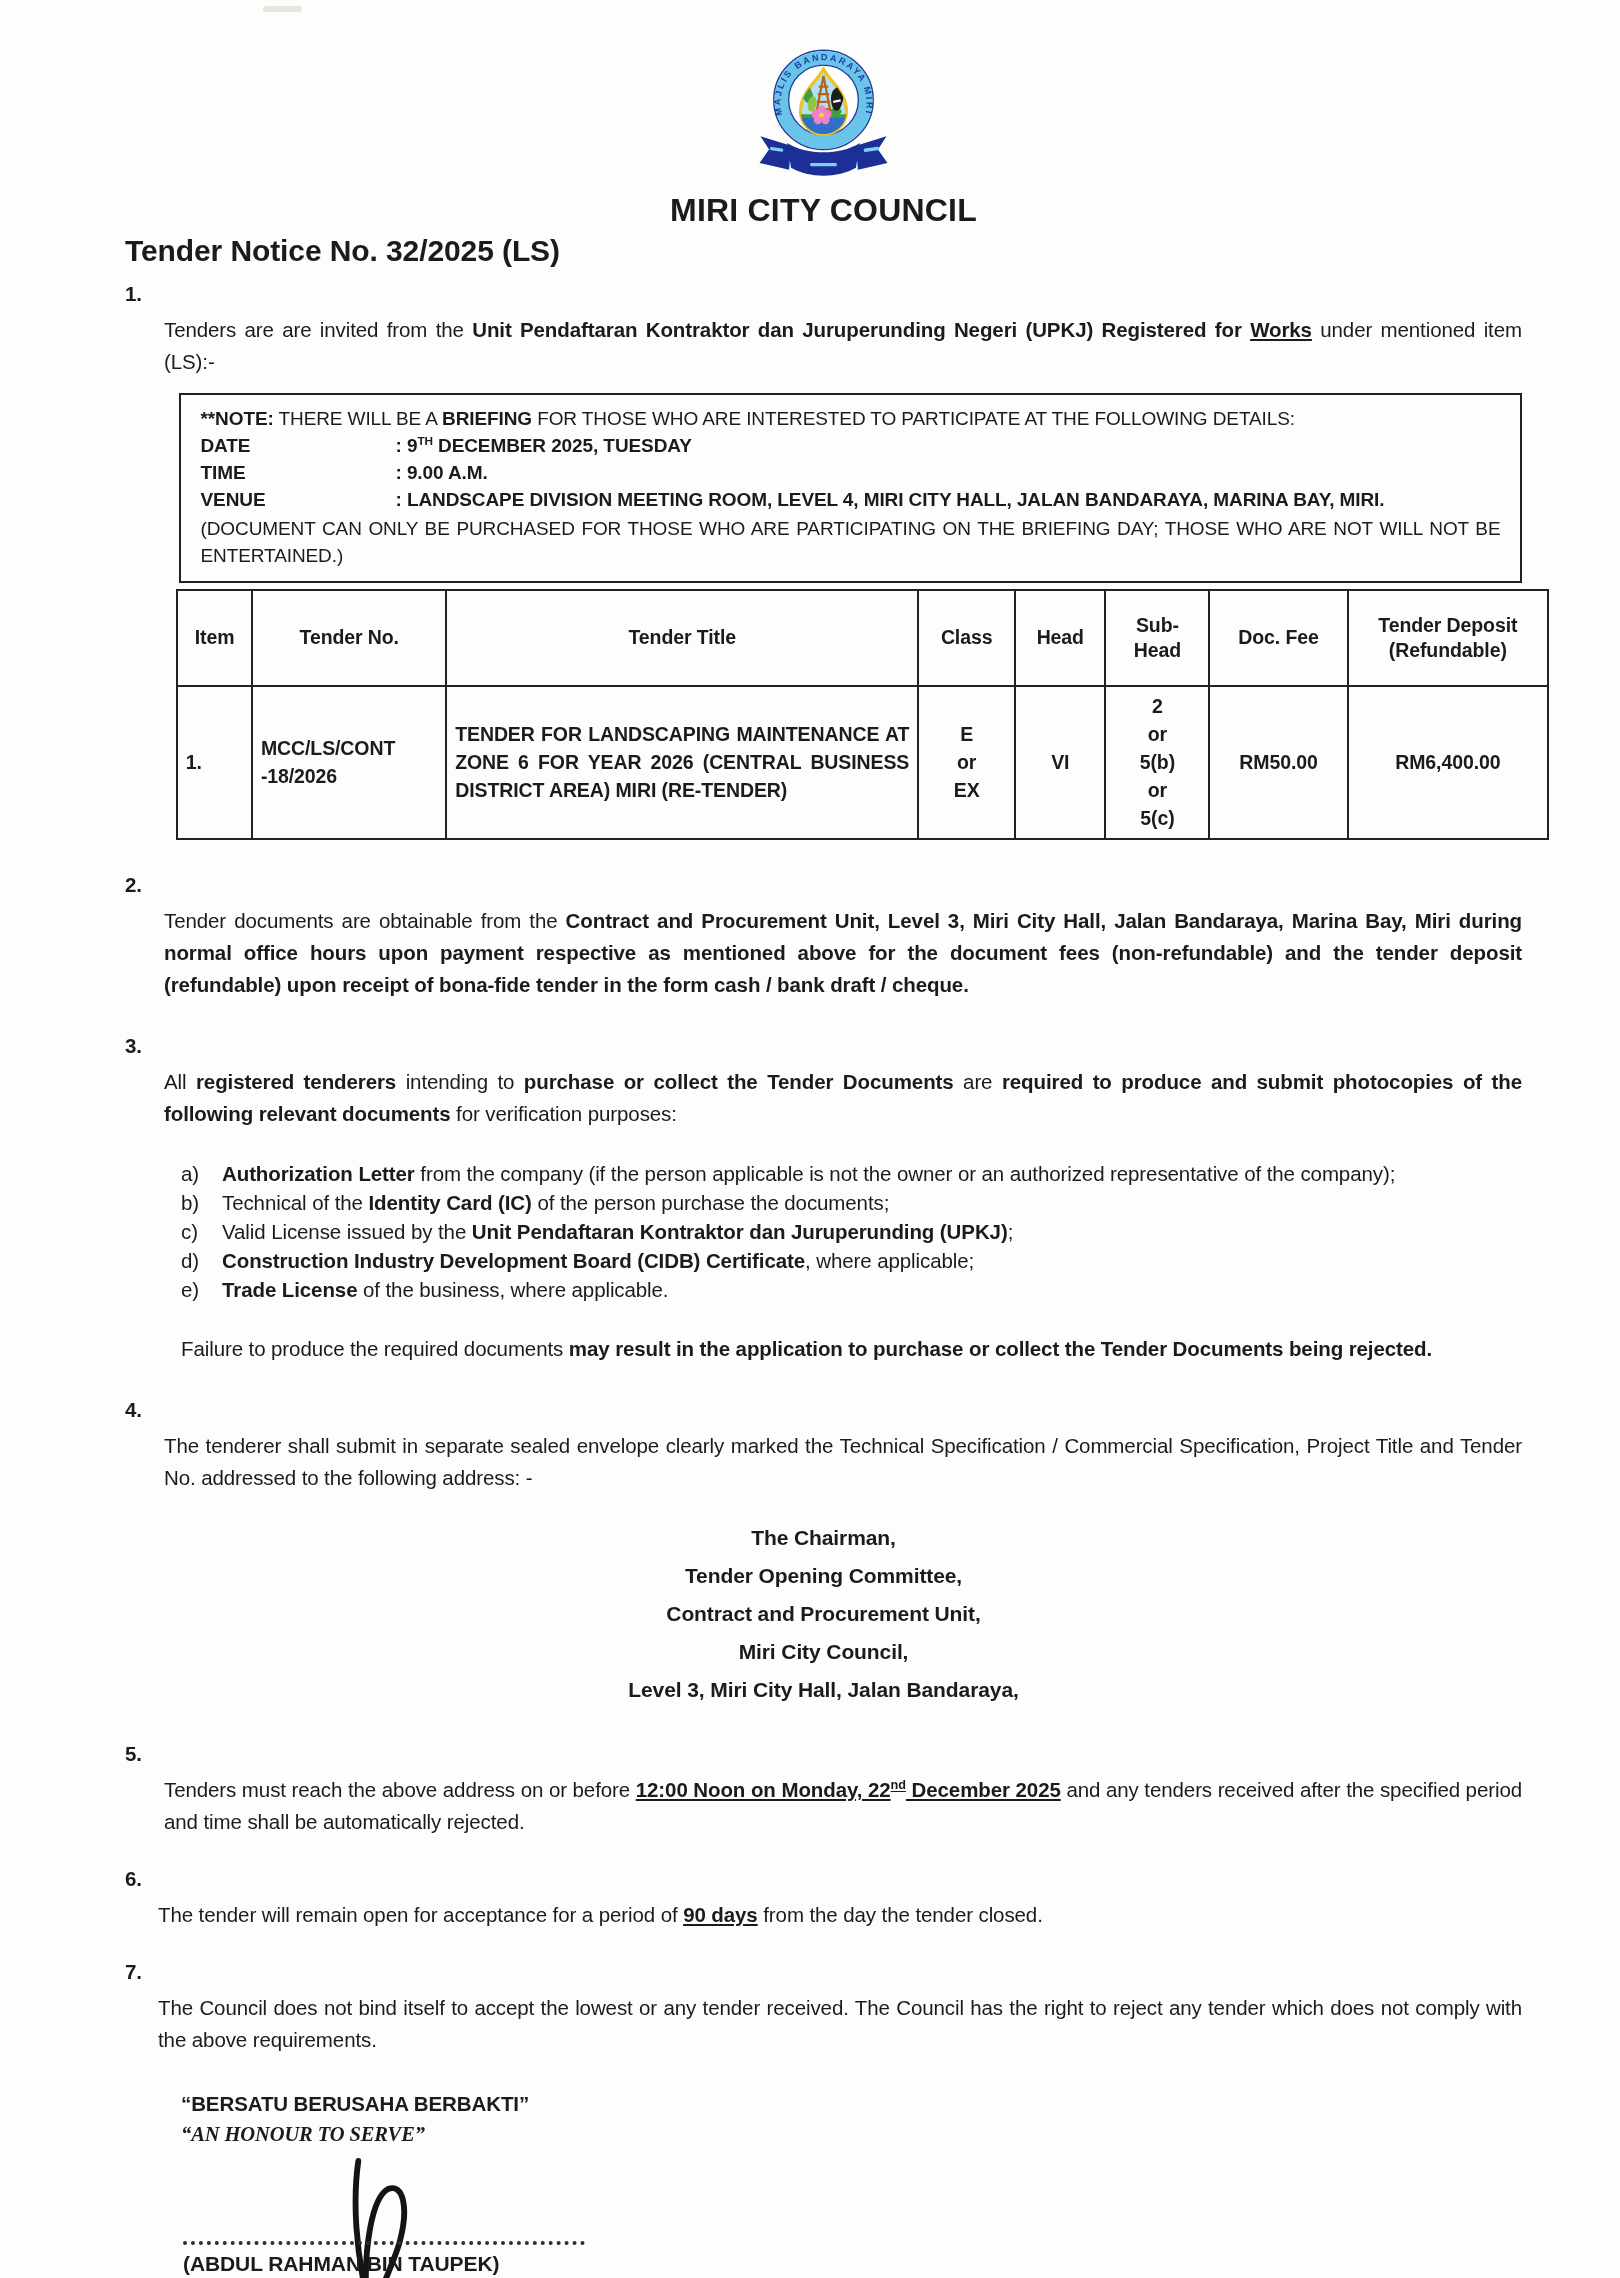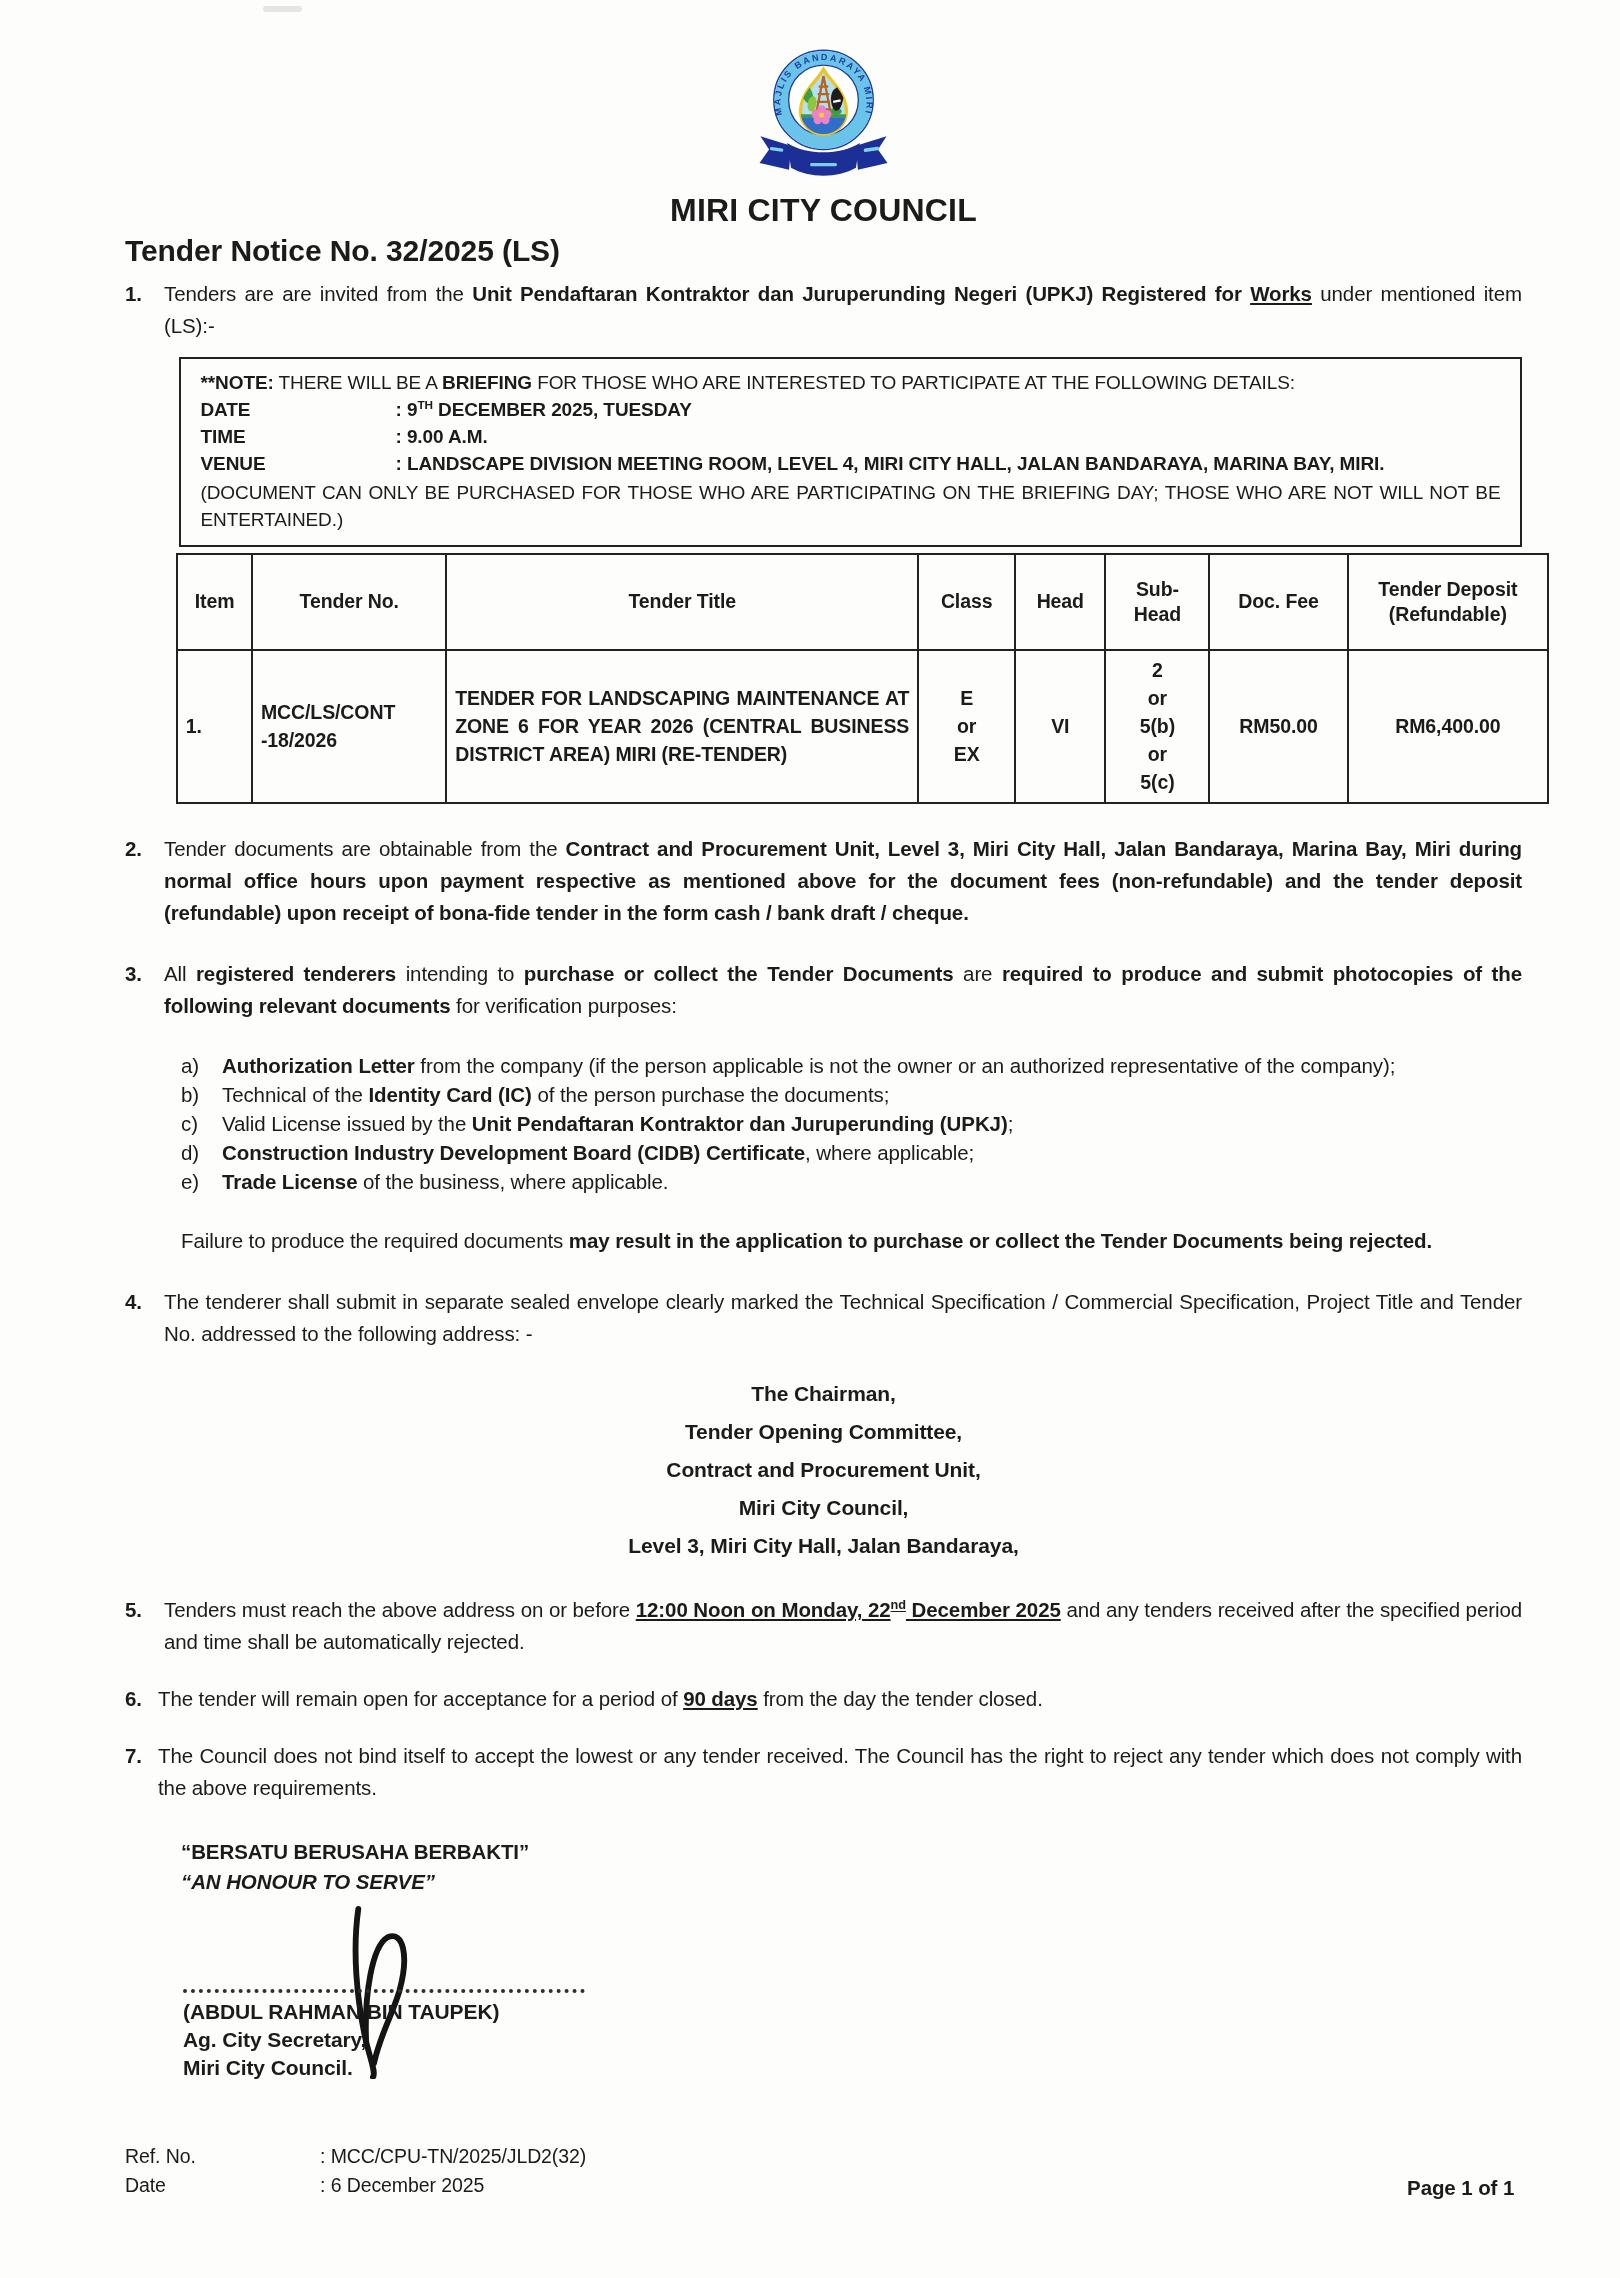--- a/index.html
+++ b/index.html
@@ -10,31 +10,31 @@
     background:#fdfdfc;
     font-family:"Liberation Sans","DejaVu Sans",sans-serif;
     color:#1b1b1b;
     box-sizing:border-box;
     padding:33px 99px 0 125px;
     letter-spacing:-0.1px;
     overflow:hidden;
   }
   .b{font-weight:bold;}
   .u{text-decoration:underline;}
-  .i{font-style:italic;}
+  .i{font-style:italic;font-family:Liberation Serif, serif;}
   sup{font-size:0.62em;line-height:0;}
   
   .logo-wrap{text-align:center;}
   .logo-wrap svg{width:191px;height:153px;}
   .council-name{text-align:center;font-weight:bold;font-size:32px;margin-top:2px;letter-spacing:0.2px;}
   .notice-no{font-weight:bold;font-size:30px;margin-top:4.9px;}
   
   .para{display:flex;font-size:20.5px;line-height:32px;margin-top:29px;}
   .para .num{flex:none;width:39px;font-weight:bold;}
-  .para .ptext{flex:1;text-align:justify;}
+  .para .ptext{flex:1;text-align:justify;margin-top:36px;}
   .para.tight{margin-top:25px;}
   .p1{margin-top:9.8px;}
   
   .note-box{
     margin-left:54px;margin-top:15.6px;
     border:2.9px solid #222;
     padding:9.8px 19.5px 11.7px 19.5px;
     font-size:19px;line-height:27px;
   }
   .note-row{display:flex;}

